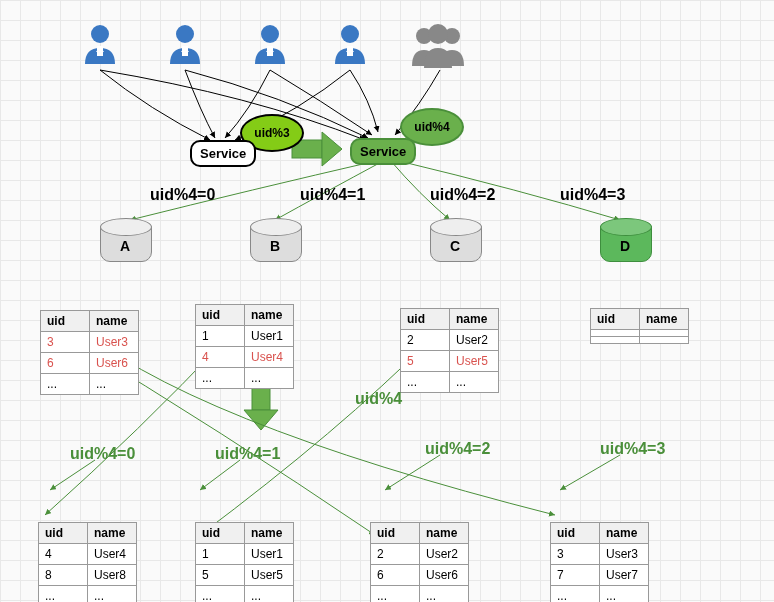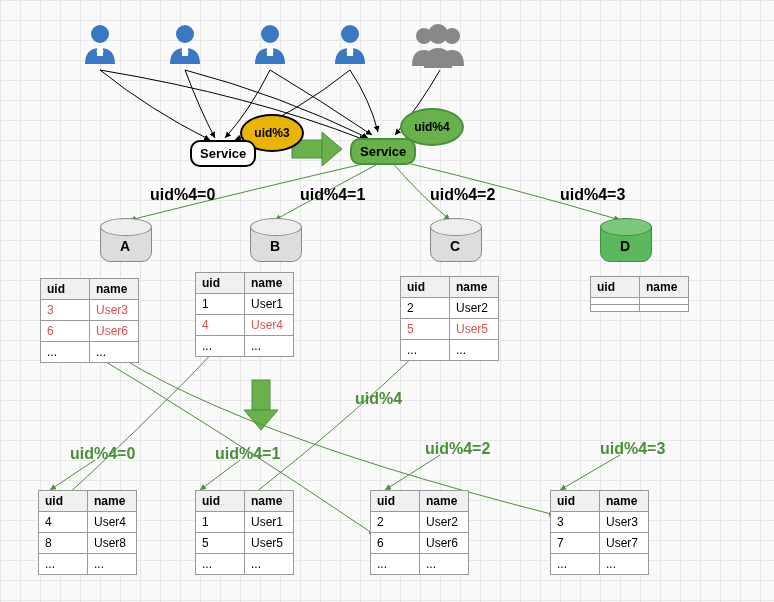--- a/index.html
+++ b/index.html
@@ -41,21 +41,21 @@
     background: #6ab04c;
     padding: 4px 8px;
     font-weight: bold;
     font-size: 13px;
     color: #000;
   }
   .bubble {
     position: absolute;
     width: 60px;
     height: 34px;
-    background: #eab308;
+    background: #84cc16;
     border: 2px solid #000;
     border-radius: 50%;
     display: flex;
     align-items: center;
     justify-content: center;
     font-weight: bold;
     font-size: 12px;
   }
   .bubble-green {
     position: absolute;
@@ -110,20 +110,21 @@
     text-align: center;
     font-weight: bold;
     font-size: 14px;
     z-index: 2;
   }
   table {
     position: absolute;
     border-collapse: collapse;
     background: #fff;
     font-size: 12px;
+    margin-top: 32px;
   }
   table th, table td {
     border: 1px solid #999;
     padding: 3px 6px;
     text-align: left;
     min-width: 36px;
   }
   table th {
     background: #f0f0f0;
     font-weight: bold;

